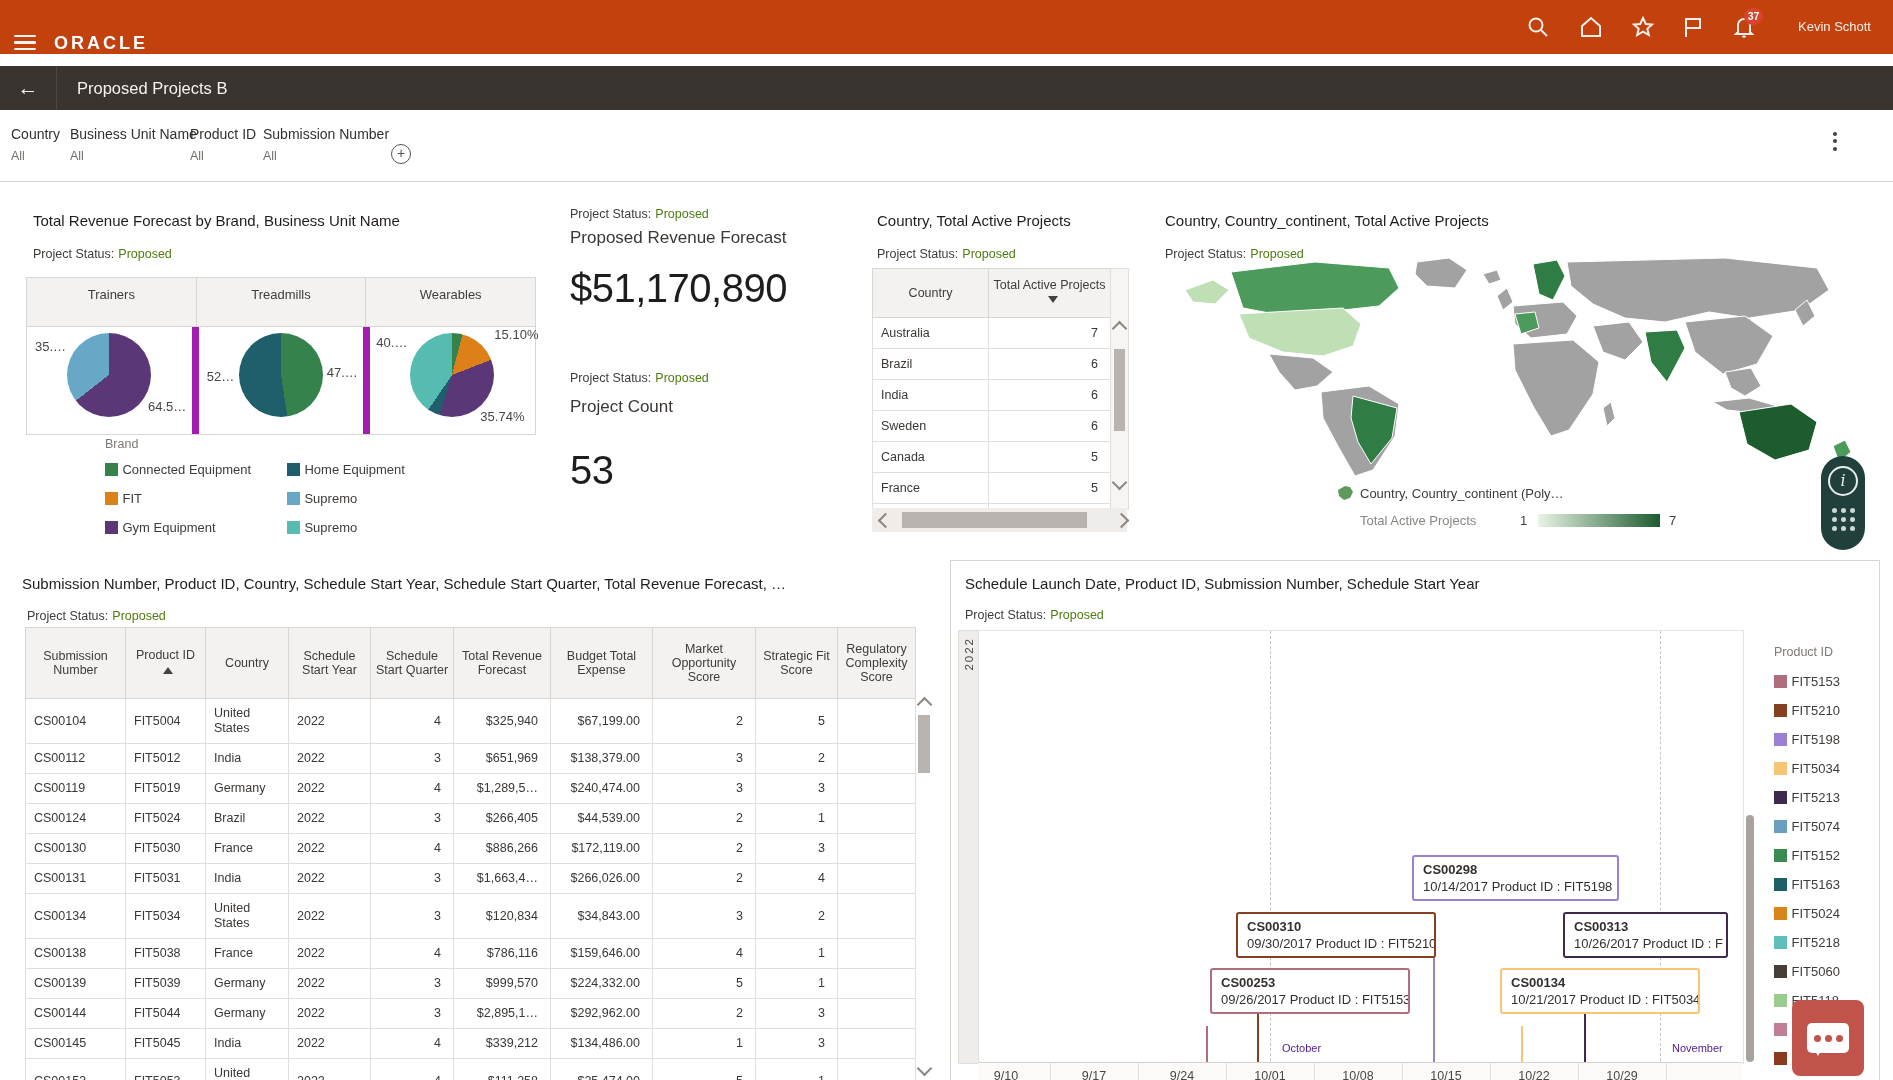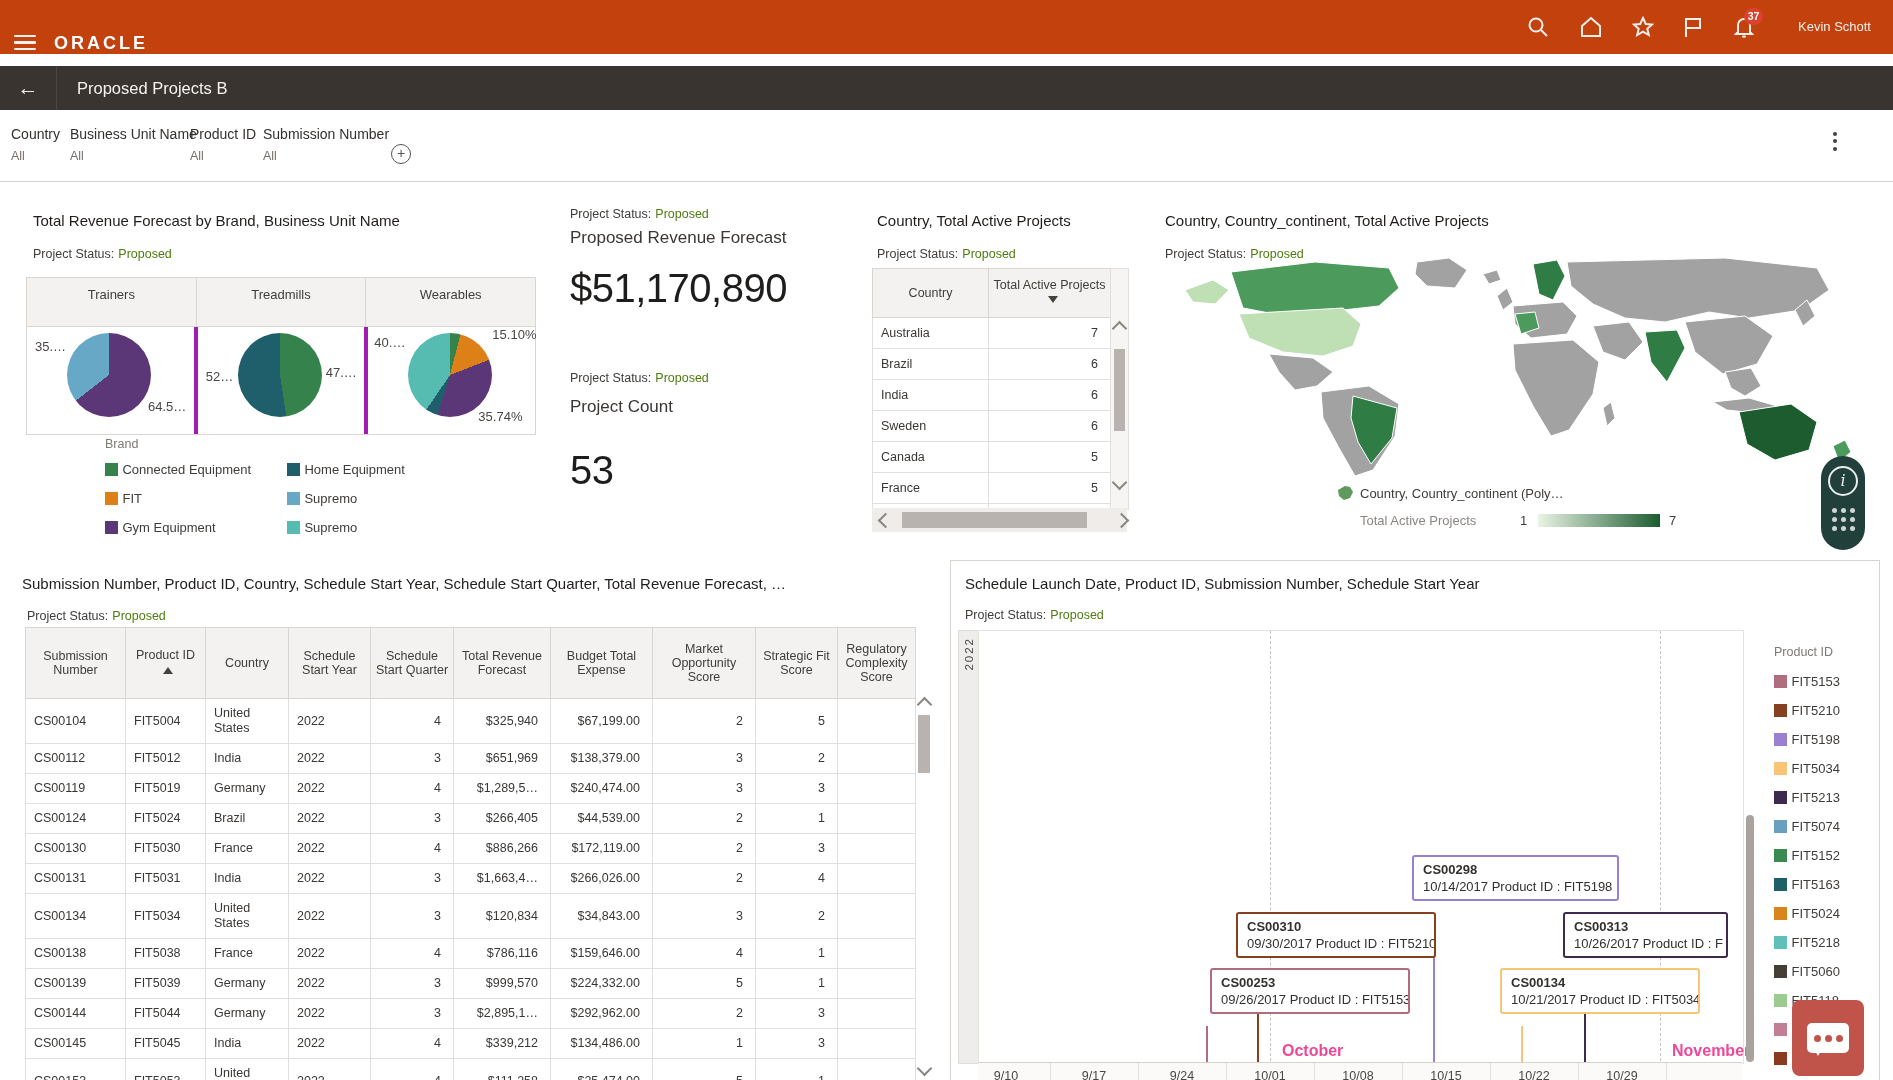--- a/index.html
+++ b/index.html
@@ -34,21 +34,21 @@
   .ptitle{font-size:15px;color:#201d1b;white-space:nowrap}
   .pstatus{font-size:12.5px;color:#3f3c39;white-space:nowrap}
   .pstatus .v{color:#4d7c0f;margin-left:4px}
   
   .piegrid{border:1px solid #d9d5d1}
   .piehead{display:flex;background:#f4f2f0;border-bottom:1px solid #d9d5d1}
   .piehead div{width:169px;height:48px;line-height:34px;text-align:center;font-size:13px;color:#3f3c39;
                border-right:1px solid #d9d5d1}
   .piehead div:last-child{border-right:0}
   .piebody{display:flex;background:#fff}
-  .piecell{width:169px;height:107px;border-right:4px solid #a21caf;position:relative}
+  .piecell{width:169px;height:107px;border-right:7px solid #a21caf;position:relative}
   .piecell:last-child{border-right:0}
   .pie{position:absolute;width:84px;height:84px;border-radius:50%}
   .plabel{position:absolute;font-size:13px;color:#4a4643;white-space:nowrap}
   .lg-sw{width:13px;height:13px;display:inline-block}
   .lg-txt{font-size:13px;color:#3f3c39}
   .lg-title{font-size:12.5px;color:#7d7975}
   
   .kpi-name{font-size:17px;color:#3a3734}
   .kpi-val{font-size:40px;font-weight:300;color:#1f1d1b;letter-spacing:-0.5px}
   
@@ -77,21 +77,21 @@
   .plot{border:1px solid #e6e2de;background:#fff}
   .dash{border-left:1px dashed #c7c3bf;width:0}
   .stem{width:2px}
   .callout{background:#fff;border:2px solid;border-radius:3px;padding:5px 9px;overflow:hidden;white-space:nowrap}
   .callout .cid{font-size:13px;font-weight:700;color:#33302d;display:block;margin-bottom:2px}
   .callout .cdt{font-size:13px;color:#33302d;display:block}
   .ptr{position:absolute;width:0;height:0;border:9px solid transparent;border-bottom:0;border-top-width:10px;
        border-top-style:solid}
   .ptr2{position:absolute;width:0;height:0;border:6px solid transparent;border-bottom:0;
         border-top:7px solid #fff}
-  .month{font-size:16px;font-weight:700;color:#ec4899;white-space:nowrap}
+  .month{font-size:11px;font-weight:400;color:#4c1d95;white-space:nowrap}
   .axis{background:#fbfaf9;border-top:1px solid #d6d2ce}
   .tick{position:absolute;font-size:12.5px;color:#4a4643;top:6px;transform:translateX(-50%)}
   .tickdiv{position:absolute;top:0;width:0;height:26px;border-left:1px solid #e2dedb}
   
   .pill{border-radius:23px;display:flex;flex-direction:column;align-items:center}
   .pill .iring{width:26px;height:26px;border:2px solid #e8eceb;border-radius:50%;color:#e8eceb;
                font-family:"DejaVu Serif",serif;font-style:italic;font-size:16px;line-height:25px;text-align:center}
   .dots9{display:grid;grid-template-columns:repeat(3,5px);grid-gap:4px}
   .dots9 i{width:5px;height:5px;border-radius:50%;background:#cfd6d4}
   .chatbtn{border-radius:8px;display:flex;align-items:center;justify-content:center}

